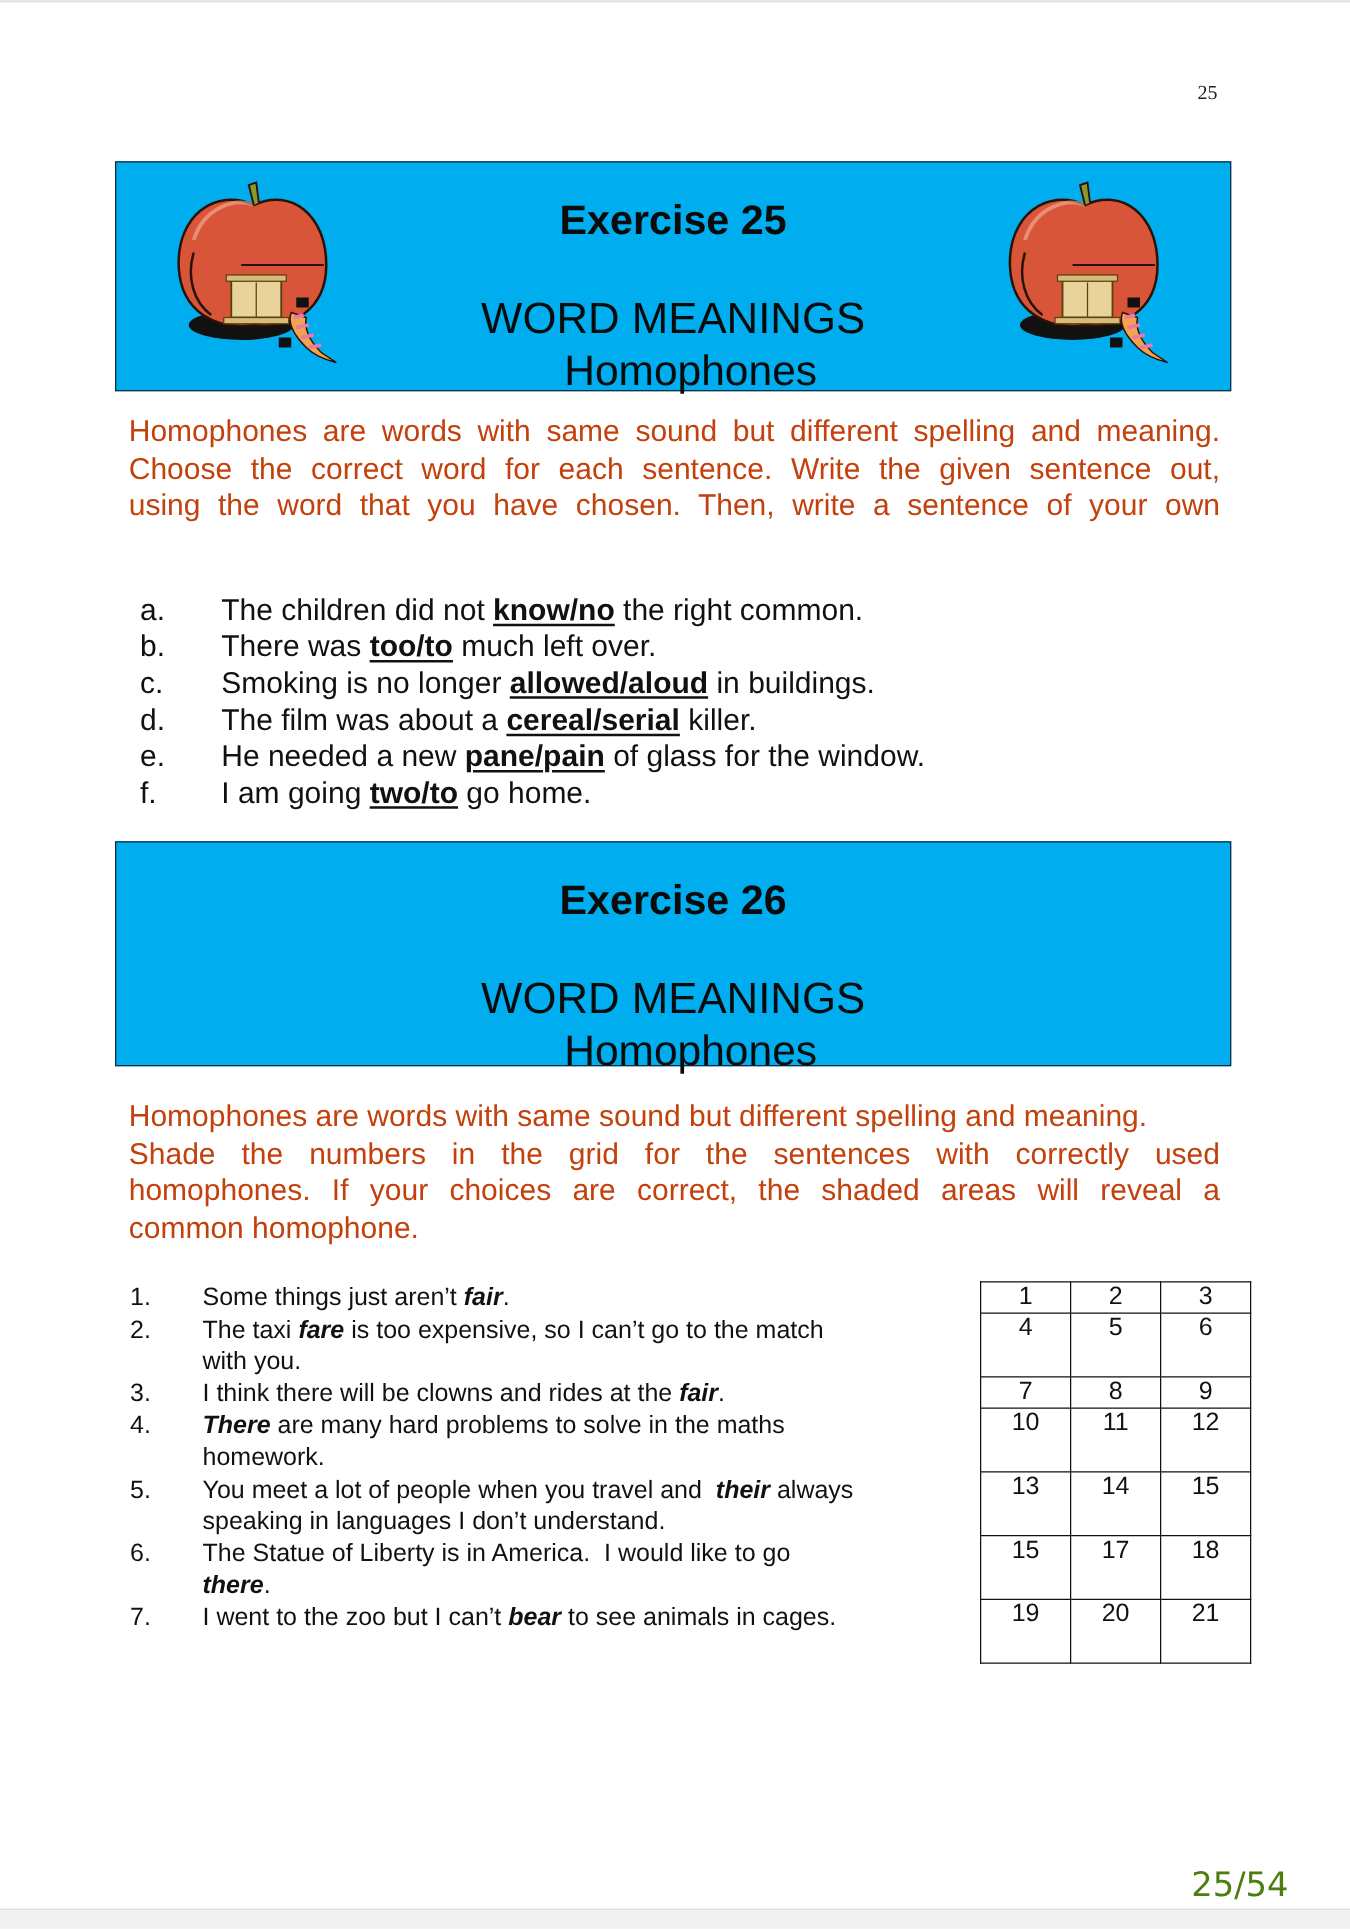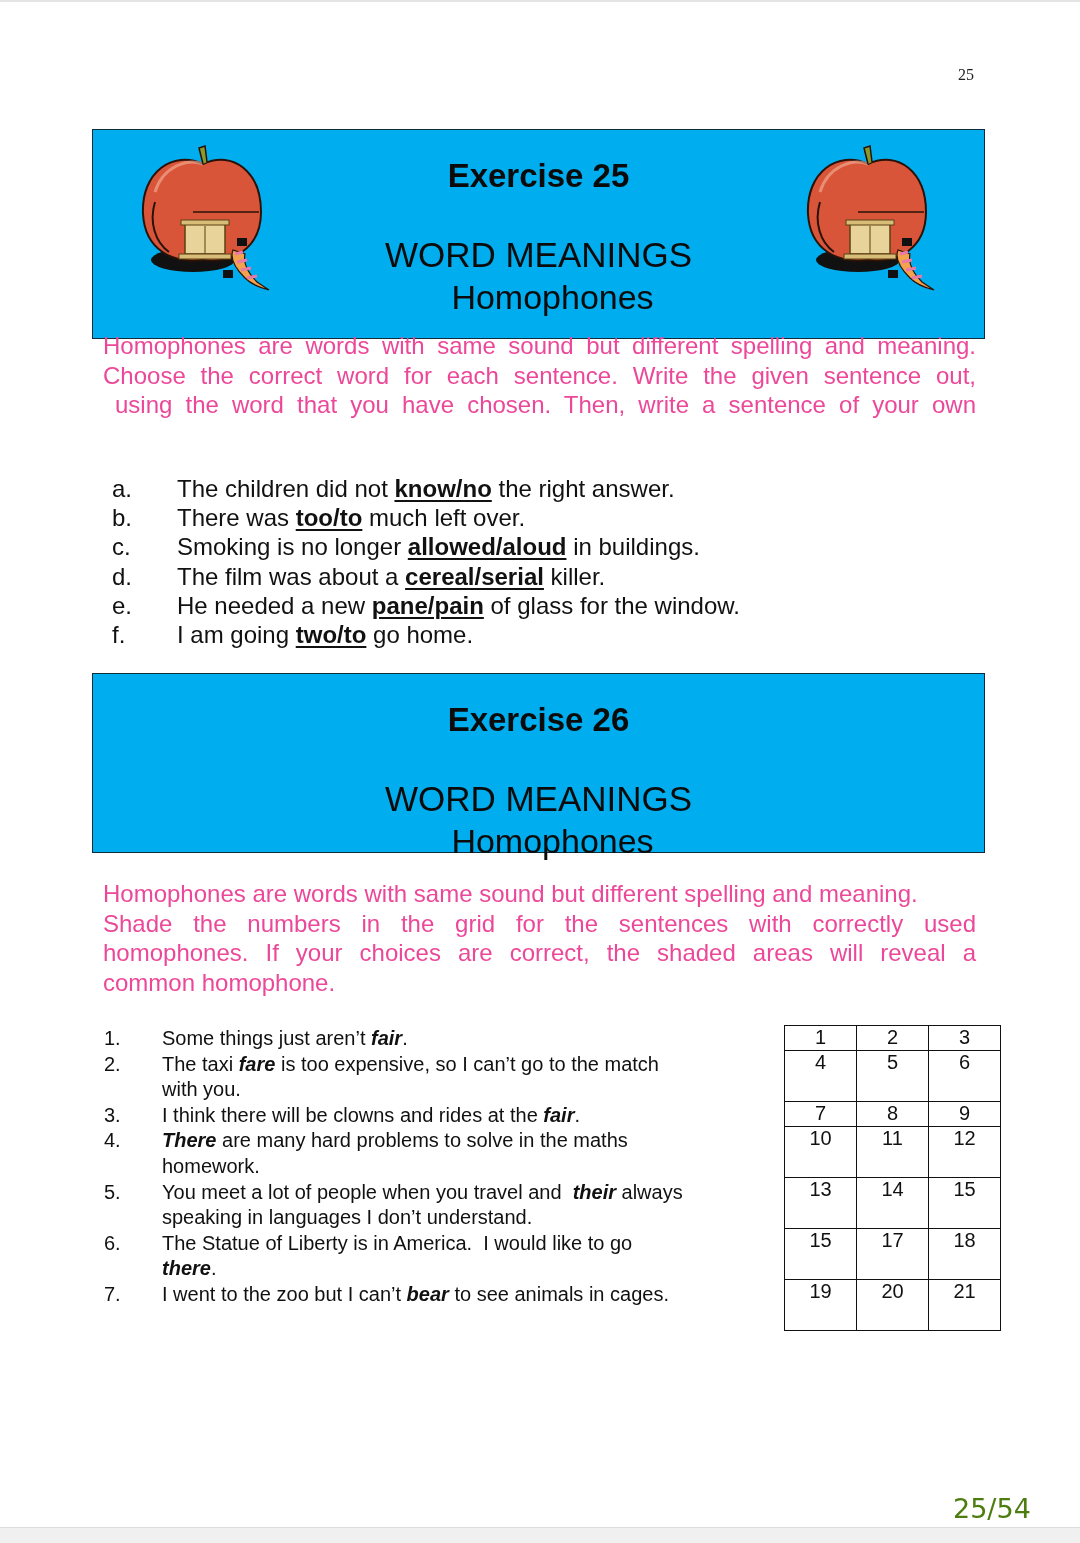--- a/index.html
+++ b/index.html
@@ -12,35 +12,35 @@
   .top-rule { position: absolute; left: 0; top: 0; width: 1080px; height: 2px; background: #e4e4e4; }
   .page-number {
     position: absolute; top: 66px; left: 958px;
     font-family: "Liberation Serif", serif; font-size: 16px; color: #222;
   }
   .banner {
     position: absolute; left: 92px; width: 893px;
     background: #00adef; border: 1.5px solid #0f2c3d;
     box-sizing: border-box;
   }
-  .banner.b1 { top: 129px; height: 210px; padding-left: 42px; }
+  .banner.b1 { top: 129px; height: 184px; padding-left: 42px; }
   .banner.b2 { top: 673px; height: 180px; }
   .banner-text { position: absolute; left: 0; right: 0; text-align: center; color: #0b0b0b; }
   .banner-text .t1 { display: block; font-weight: bold; font-size: 33px; line-height: 42px; }
   .banner-text .t2 { display: block; font-size: 35px; line-height: 43px; margin-top: 36px; }
   .banner-text .t3 { display: block; font-size: 34px; line-height: 43px; margin-left: 28px; }
   .b1 .banner-text { top: 25px; }
   .b2 .banner-text { top: 25px; }
   .apple { position: absolute; top: 12px; width: 140px; height: 152px; }
   .apple.left { left: 40px; }
   .apple.right { left: 705px; }
 
   .para {
     position: absolute; left: 103px; width: 873px;
-    font-size: 24px; line-height: 29.5px; color: #ec4899;
+    font-size: 24px; line-height: 29.5px; color: #c2410c;
     text-align: justify;
   }
   .p1 { top: 331px; }
   .p2 { top: 879px; }
 
   .list-a { position: absolute; left: 112px; top: 474px; width: 700px; font-size: 24px; }
   .list-a .row { display: flex; height: 29.2px; line-height: 29.2px; }
   .list-a .lbl { width: 65px; }
   .choice { font-weight: bold; text-decoration: underline; text-decoration-thickness: 2px; text-underline-offset: 3px; }
 
@@ -108,27 +108,27 @@
     <path d="M100 108 C96 118 104 128 112 136 C118 142 128 146 136 148 L124 140 C116 132 110 122 112 112 Z" fill="#f3a24e" stroke="#2a1208" stroke-width="1.2"></path>
     <path d="M102 112 L110 110 M104 120 L114 118 M108 128 L118 126 M114 136 L124 134" stroke="#e879a8" stroke-width="3"></path>
     <rect x="104" y="96" width="10" height="8" fill="#111"></rect>
     <rect x="90" y="128" width="10" height="8" fill="#111"></rect>
   </svg>
 </div>
 
 <div class="para p1">
   <div style="text-align:justify;text-align-last:justify;">Homophones are words with same sound but different spelling and meaning.</div>
   <div style="text-align:justify;text-align-last:justify;">Choose the correct word for each sentence.  Write the given sentence out,</div>
-  <div style="text-align:justify;text-align-last:justify;margin-left:12px;">using the word that you have chosen.  Then, write a sentence of your own</div>
+  <div style="text-align:justify;text-align-last:justify;">using the word that you have chosen.  Then, write a sentence of your own</div>
 </div>
 
 <div class="list-a">
   <div class="row">
     <span class="lbl">a.</span>
-    <span><span>The children did not </span><span class="choice">know/no</span><span> the right answer.</span></span>
+    <span><span>The children did not </span><span class="choice">know/no</span><span> the right common.</span></span>
   </div>
   <div class="row">
     <span class="lbl">b.</span>
     <span><span>There was </span><span class="choice">too/to</span><span> much left over.</span></span>
   </div>
   <div class="row">
     <span class="lbl">c.</span>
     <span><span>Smoking is no longer </span><span class="choice">allowed/aloud</span><span> in buildings.</span></span>
   </div>
   <div class="row">

